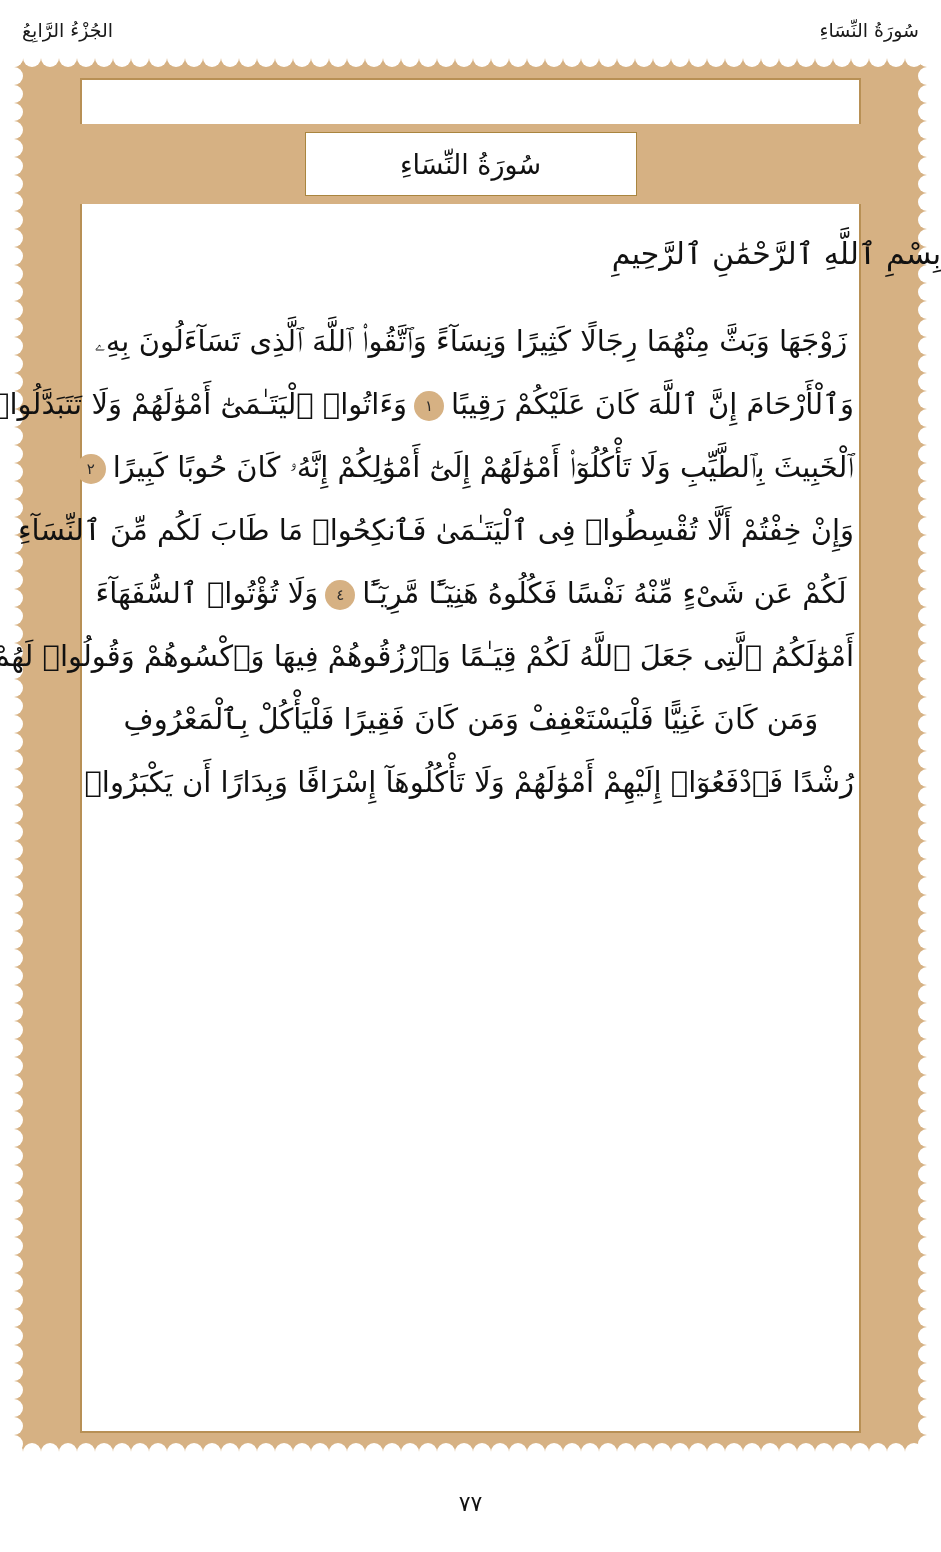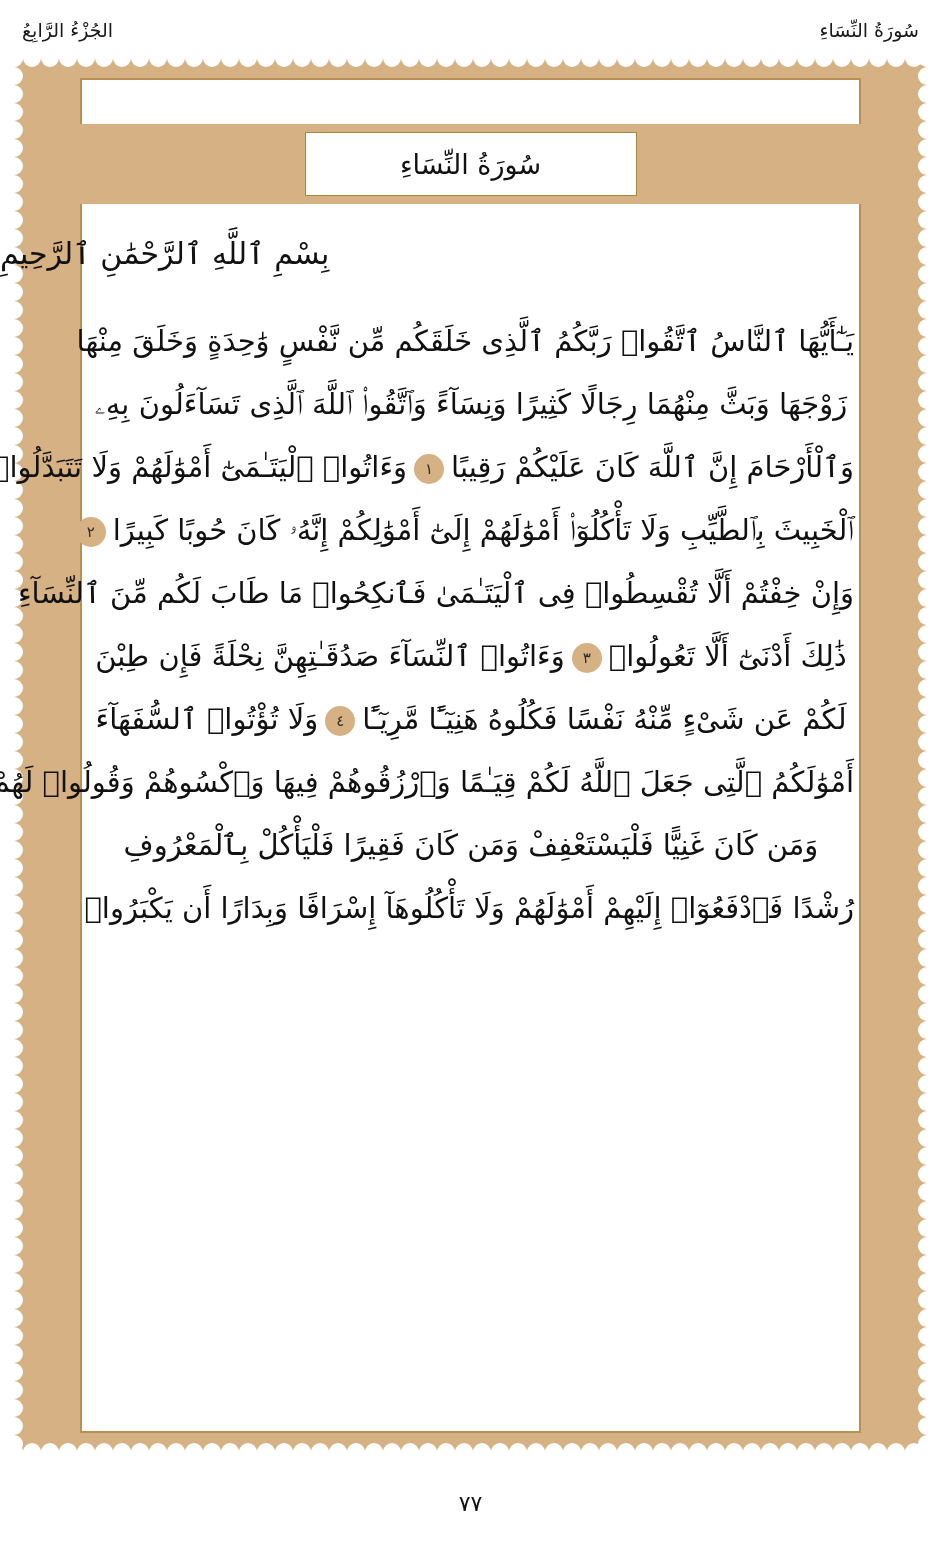--- a/index.html
+++ b/index.html
@@ -119,21 +119,21 @@
     direction: rtl;
     white-space: nowrap;
   }
 
   
   .basmala {
     position: absolute;
     top: 236px;
     left: 0;
     width: 941px;
-    text-align: left;
+    text-align: right;
     font-family: "DejaVu Sans", sans-serif;
     font-size: 30px;
     color: #111111;
     direction: rtl;
   }
 
   
   .quran-body {
     position: absolute;
     top: 310px;
@@ -452,26 +452,24 @@
 
   <div class="sura-band">
     <div class="sura-cartouche">
       <span class="sura-title">سُورَةُ النِّسَاءِ</span>
     </div>
   </div>
 
   <div class="basmala">بِسْمِ ٱللَّهِ ٱلرَّحْمَٰنِ ٱلرَّحِيمِ</div>
 
   <div class="quran-body">
-    <div class="aya-line"><span>يَـٰٓأَيُّهَا ٱلنَّاسُ ٱتَّقُوا۟ رَبَّكُمُ ٱلَّذِى خَلَقَكُم مِّن نَّفْسٍ وَٰحِدَةٍ وَخَلَقَ مِنْهَا</span></div>
     <div class="aya-line"><span>زَوْجَهَا وَبَثَّ مِنْهُمَا رِجَالًا كَثِيرًا وَنِسَآءً وَٱتَّقُوا۟ ٱللَّهَ ٱلَّذِى تَسَآءَلُونَ بِهِۦ</span></div>
     <div class="aya-line"><span>وَٱلْأَرْحَامَ إِنَّ ٱللَّهَ كَانَ عَلَيْكُمْ رَقِيبًا</span><span class="aya-marker">١</span><span>وَءَاتُوا۟ ٱلْيَتَـٰمَىٰٓ أَمْوَٰلَهُمْ وَلَا تَتَبَدَّلُوا۟</span></div>
     <div class="aya-line"><span>ٱلْخَبِيثَ بِٱلطَّيِّبِ وَلَا تَأْكُلُوٓا۟ أَمْوَٰلَهُمْ إِلَىٰٓ أَمْوَٰلِكُمْ إِنَّهُۥ كَانَ حُوبًا كَبِيرًا</span><span class="aya-marker">٢</span></div>
     <div class="aya-line"><span>وَإِنْ خِفْتُمْ أَلَّا تُقْسِطُوا۟ فِى ٱلْيَتَـٰمَىٰ فَٱنكِحُوا۟ مَا طَابَ لَكُم مِّنَ ٱلنِّسَآءِ</span></div>
-    <div class="aya-line"><span>ذَٰلِكَ أَدْنَىٰٓ أَلَّا تَعُولُوا۟</span><span class="aya-marker">٣</span><span>وَءَاتُوا۟ ٱلنِّسَآءَ صَدُقَـٰتِهِنَّ نِحْلَةً فَإِن طِبْنَ</span></div>
     <div class="aya-line"><span>لَكُمْ عَن شَىْءٍ مِّنْهُ نَفْسًا فَكُلُوهُ هَنِيٓـًٔا مَّرِيٓـًٔا</span><span class="aya-marker">٤</span><span>وَلَا تُؤْتُوا۟ ٱلسُّفَهَآءَ</span></div>
     <div class="aya-line"><span>أَمْوَٰلَكُمُ ٱلَّتِى جَعَلَ ٱللَّهُ لَكُمْ قِيَـٰمًا وَٱرْزُقُوهُمْ فِيهَا وَٱكْسُوهُمْ وَقُولُوا۟ لَهُمْ</span></div>
     <div class="aya-line"><span>وَمَن كَانَ غَنِيًّا فَلْيَسْتَعْفِفْ وَمَن كَانَ فَقِيرًا فَلْيَأْكُلْ بِٱلْمَعْرُوفِ</span></div>
     <div class="aya-line"><span>رُشْدًا فَٱدْفَعُوٓا۟ إِلَيْهِمْ أَمْوَٰلَهُمْ وَلَا تَأْكُلُوهَآ إِسْرَافًا وَبِدَارًا أَن يَكْبَرُوا۟</span></div>
   </div>
 
   <div class="page-number">٧٧</div>
 
 </div>
 

